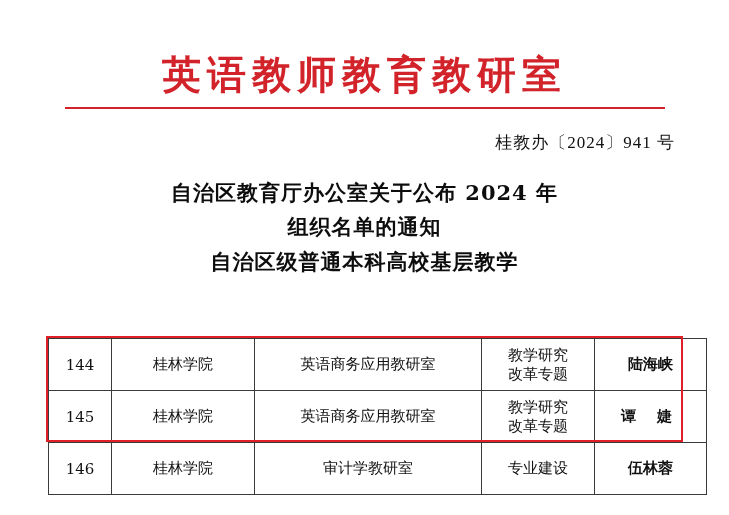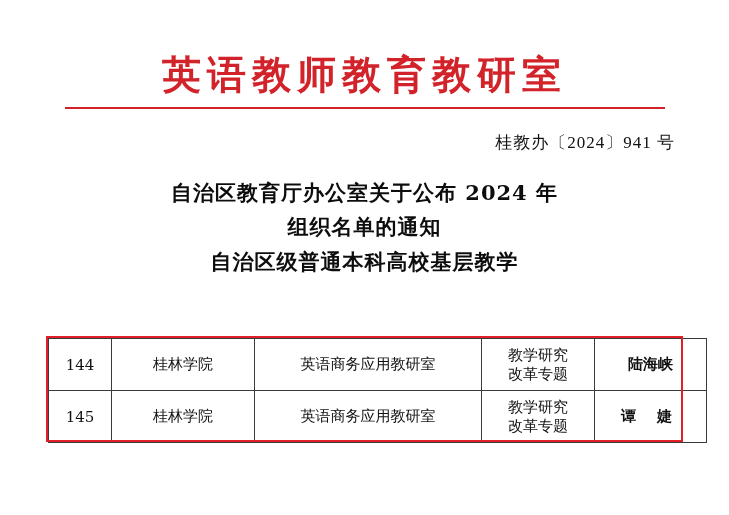--- a/index.html
+++ b/index.html
@@ -151,19 +151,26 @@
         <tr>
           <td class="col-idx">145</td>
           <td class="col-org">桂林学院</td>
           <td class="col-name">英语商务应用教研室</td>
           <td class="col-cat cat-two-line">
             <span>教学研究</span>
             <span>改革专题</span>
           </td>
           <td class="col-person spaced-name">谭 婕</td>
         </tr>
+        <tr>
+          <td class="col-idx">146</td>
+          <td class="col-org">桂林学院</td>
+          <td class="col-name">审计学教研室</td>
+          <td class="col-cat">专业建设</td>
+          <td class="col-person">伍林蓉</td>
+        </tr>
       </tbody>
     </table>
   </div>
 
   <div class="red-box"></div>
 
 </div>
 
 </body></html>

